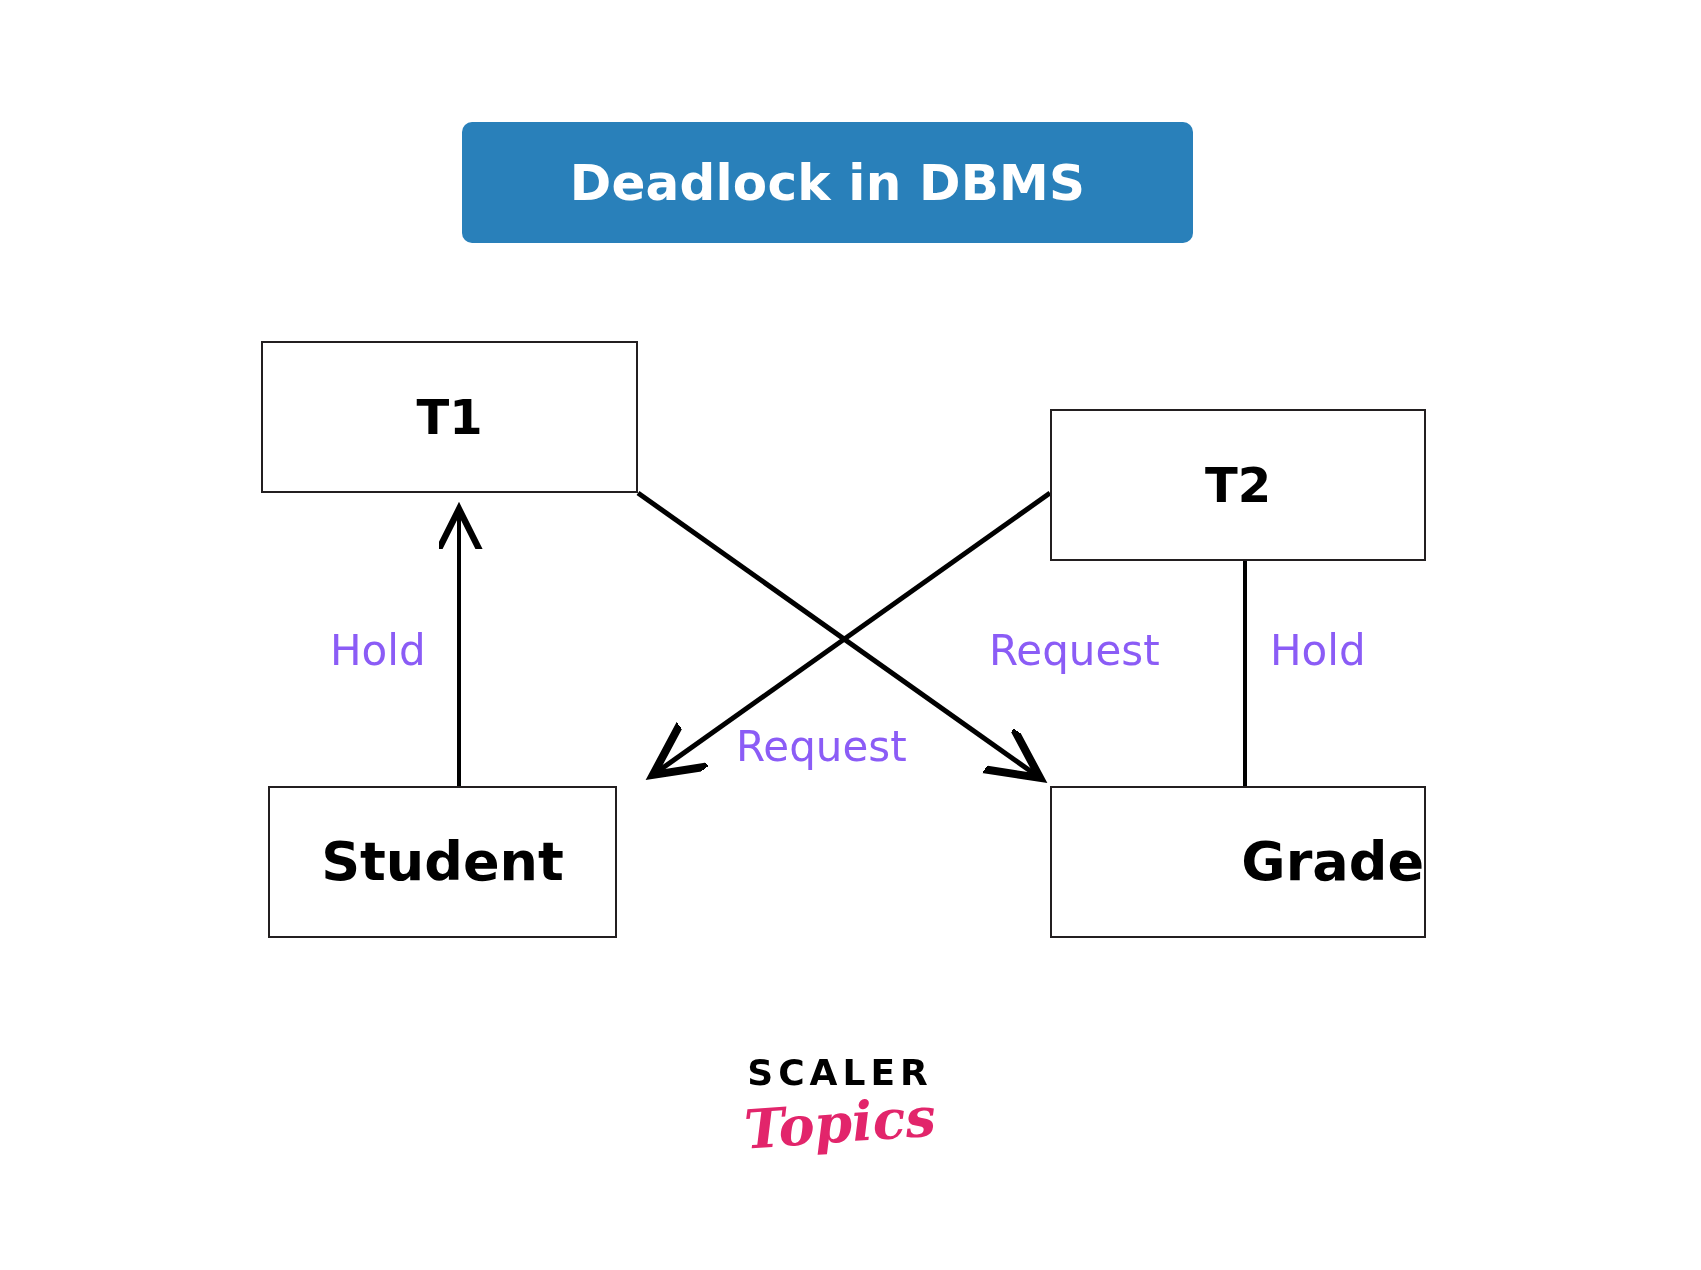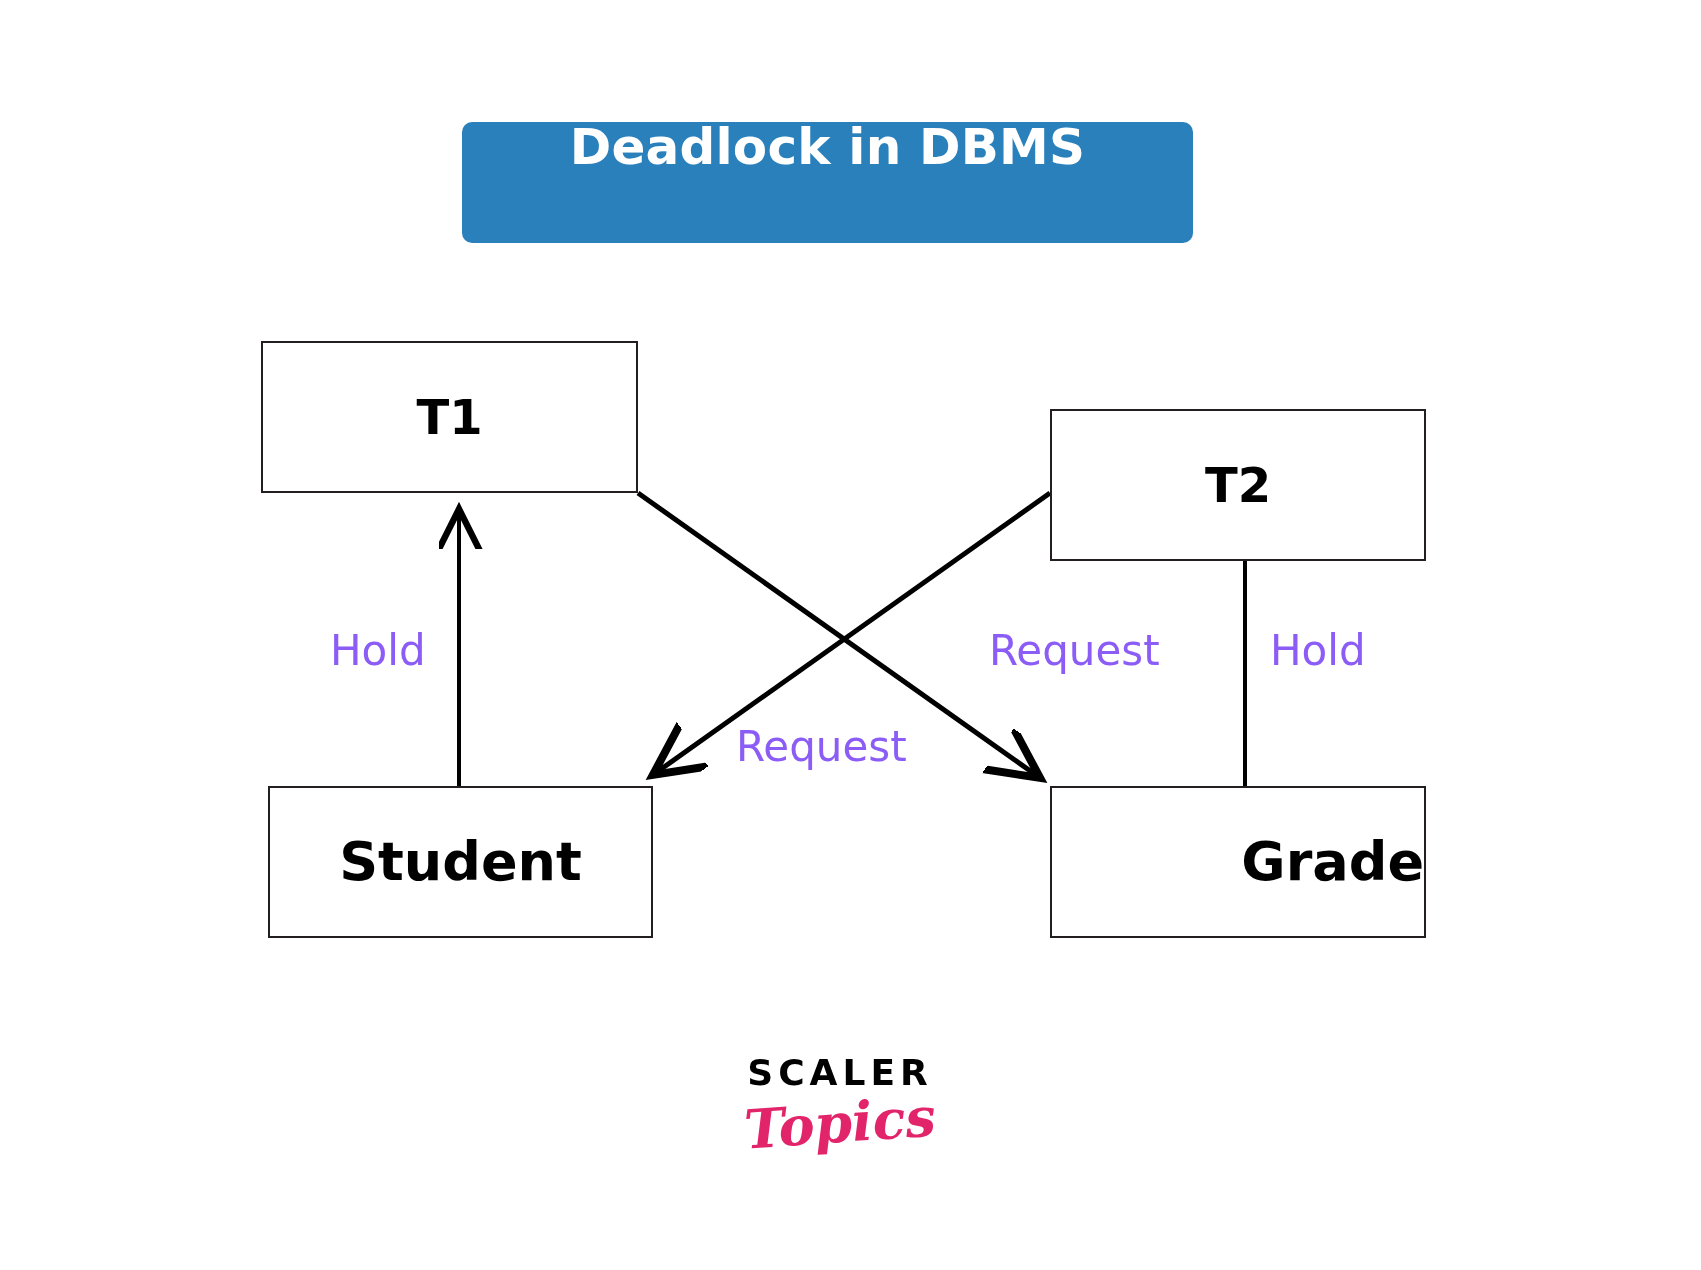--- a/index.html
+++ b/index.html
@@ -27,21 +27,21 @@
   
   .title-banner {
     position: absolute;
     left: 462px;
     top: 122px;
     width: 731px;
     height: 121px;
     background: #2980ba;
     border-radius: 10px;
     display: flex;
-    align-items: flex-start;
+    align-items: center;
     justify-content: center;
     box-sizing: border-box;
   }
   .title-banner .title-text {
     color: #ffffff;
     font-size: 50px;
     font-weight: bold;
     letter-spacing: 0.2px;
     line-height: 1;
     white-space: nowrap;
@@ -61,21 +61,21 @@
   .node-box .node-label {
     font-size: 48px;
     font-weight: bold;
     color: #000000;
     line-height: 1;
     white-space: nowrap;
   }
 
   #node-t1      { left: 261px;  top: 341px; width: 377px; height: 152px; }
   #node-t2      { left: 1050px; top: 361px; width: 376px; height: 152px; margin-top: 48px; }
-  #node-student { left: 268px;  top: 786px; width: 385px; height: 152px; }
+  #node-student { left: 268px;  top: 786px; width: 349px; height: 152px; }
   #node-grade   { left: 1050px; top: 786px; width: 376px; height: 152px; justify-content: flex-end; }
 
   #node-student .node-label,
   #node-grade .node-label { font-size: 54px; }
 
   
   #edges {
     position: absolute;
     left: 0;
     top: 0;

